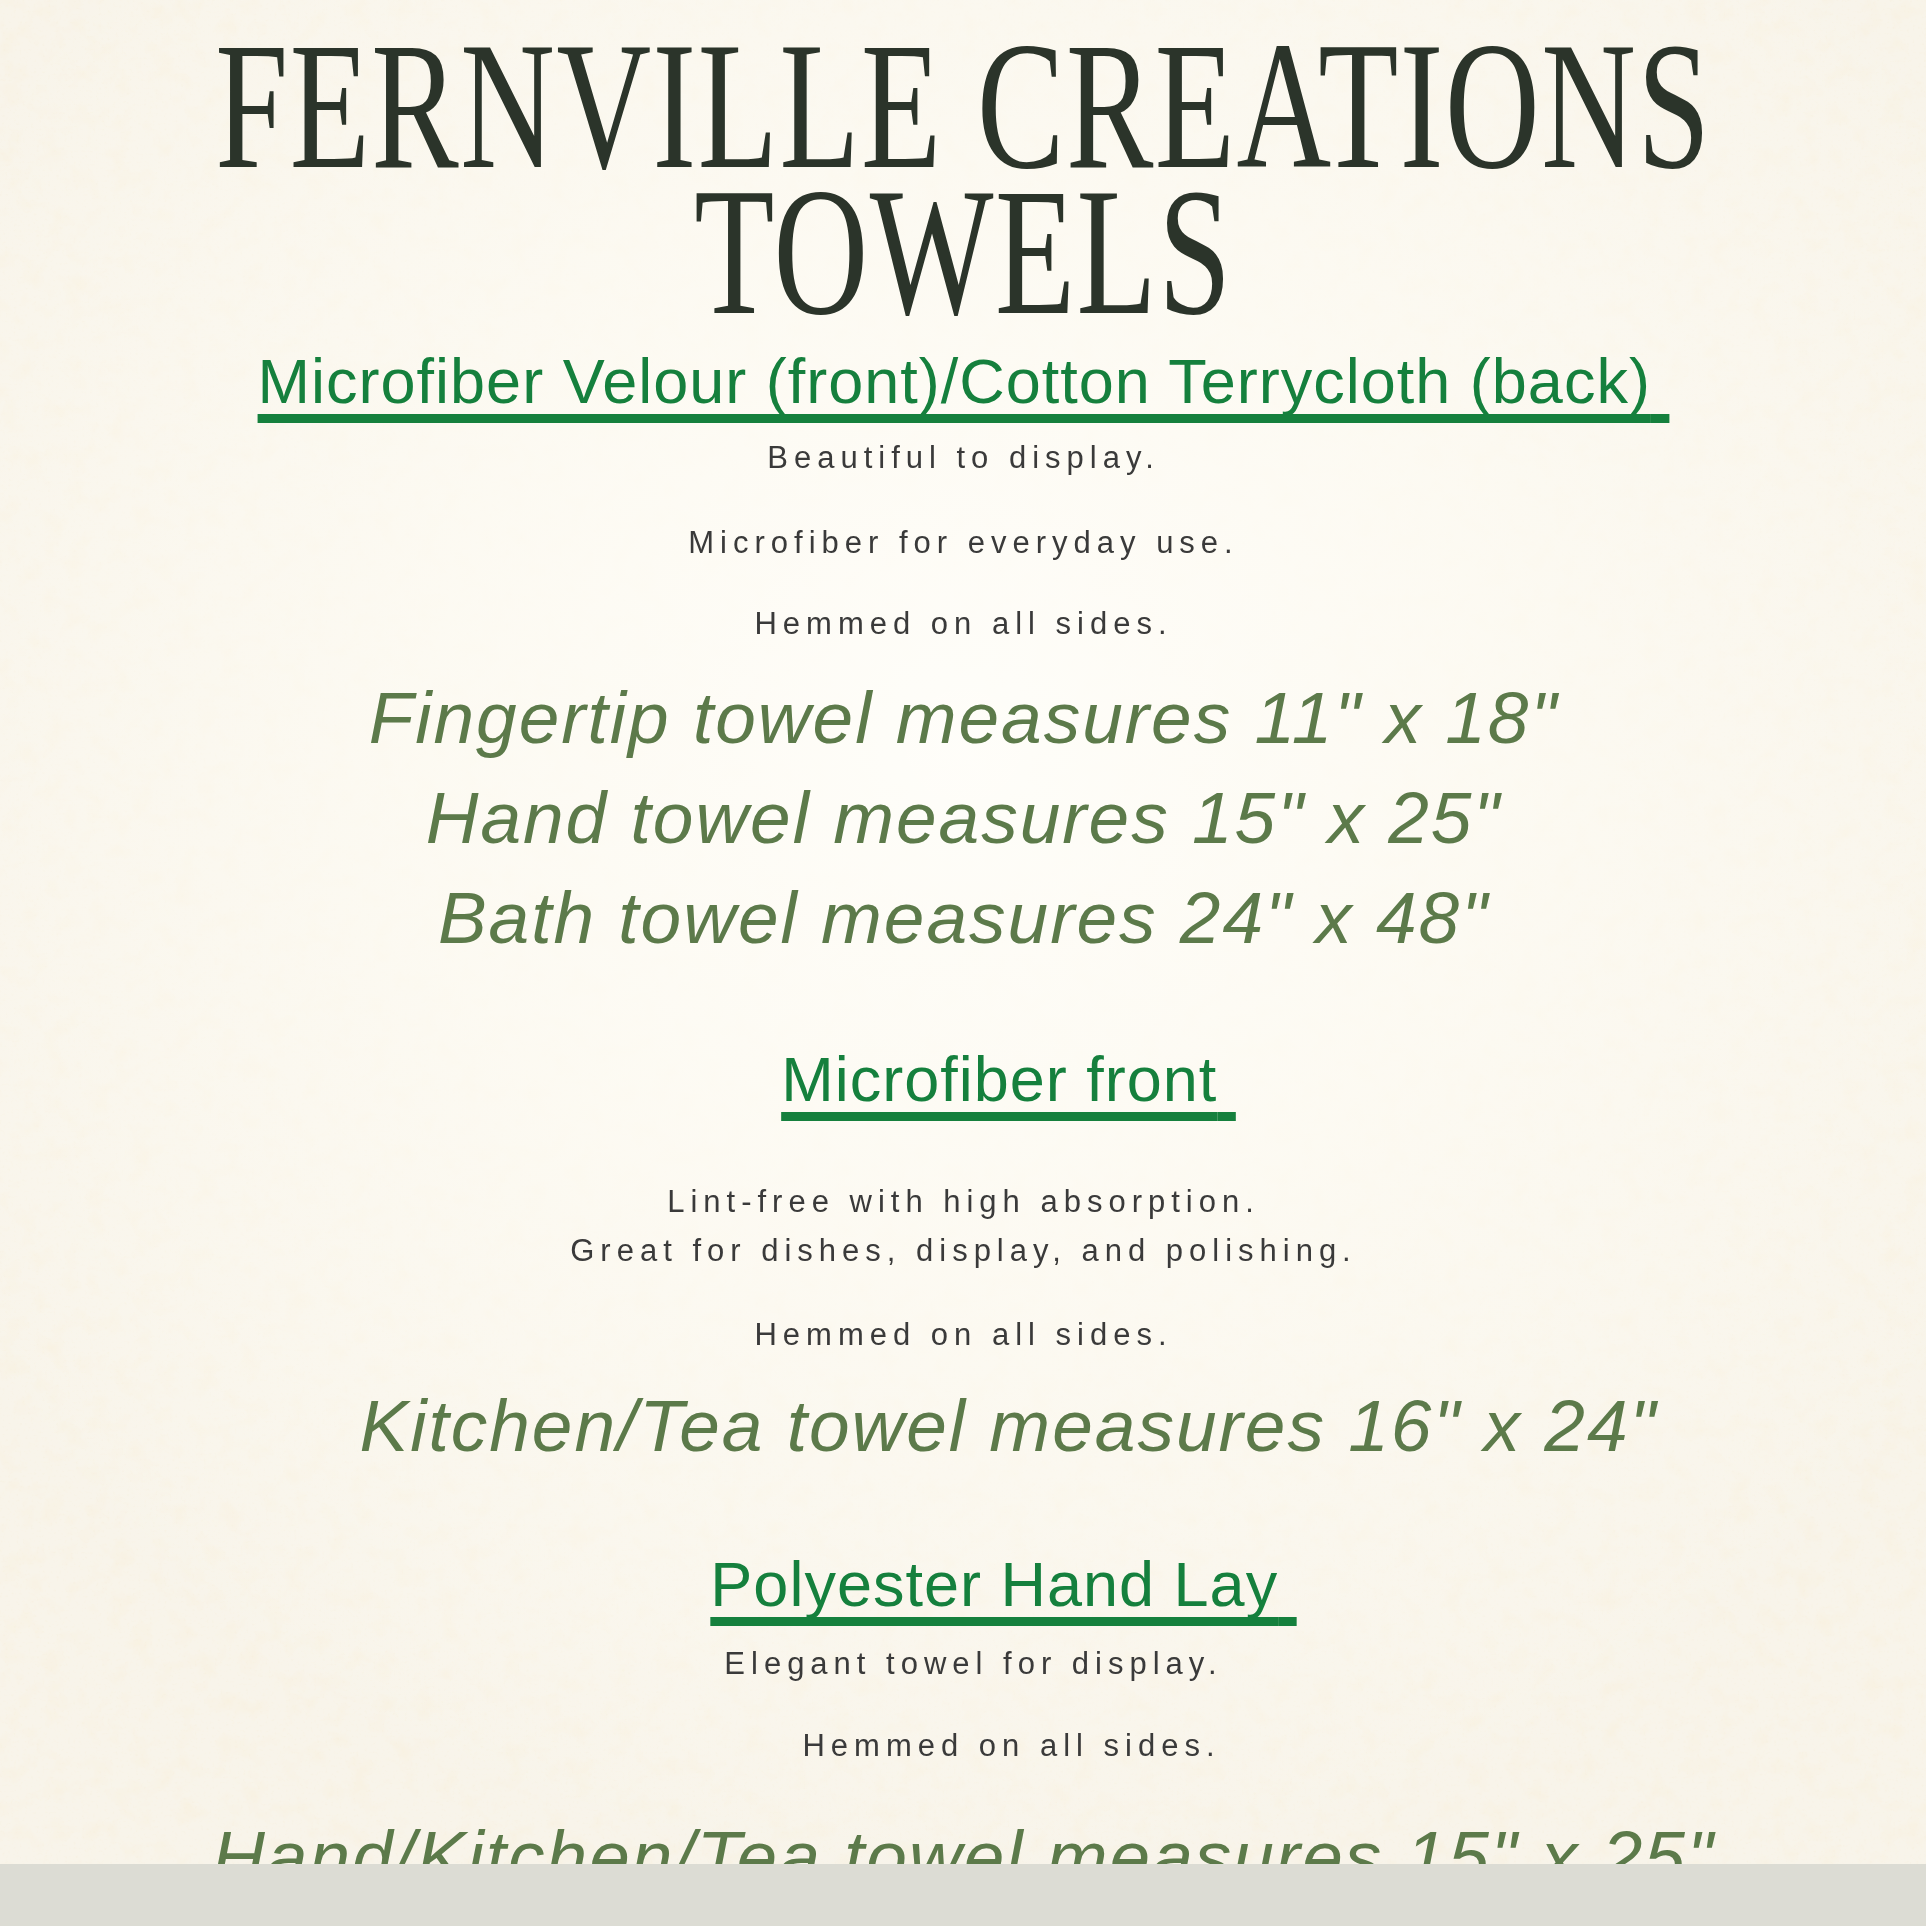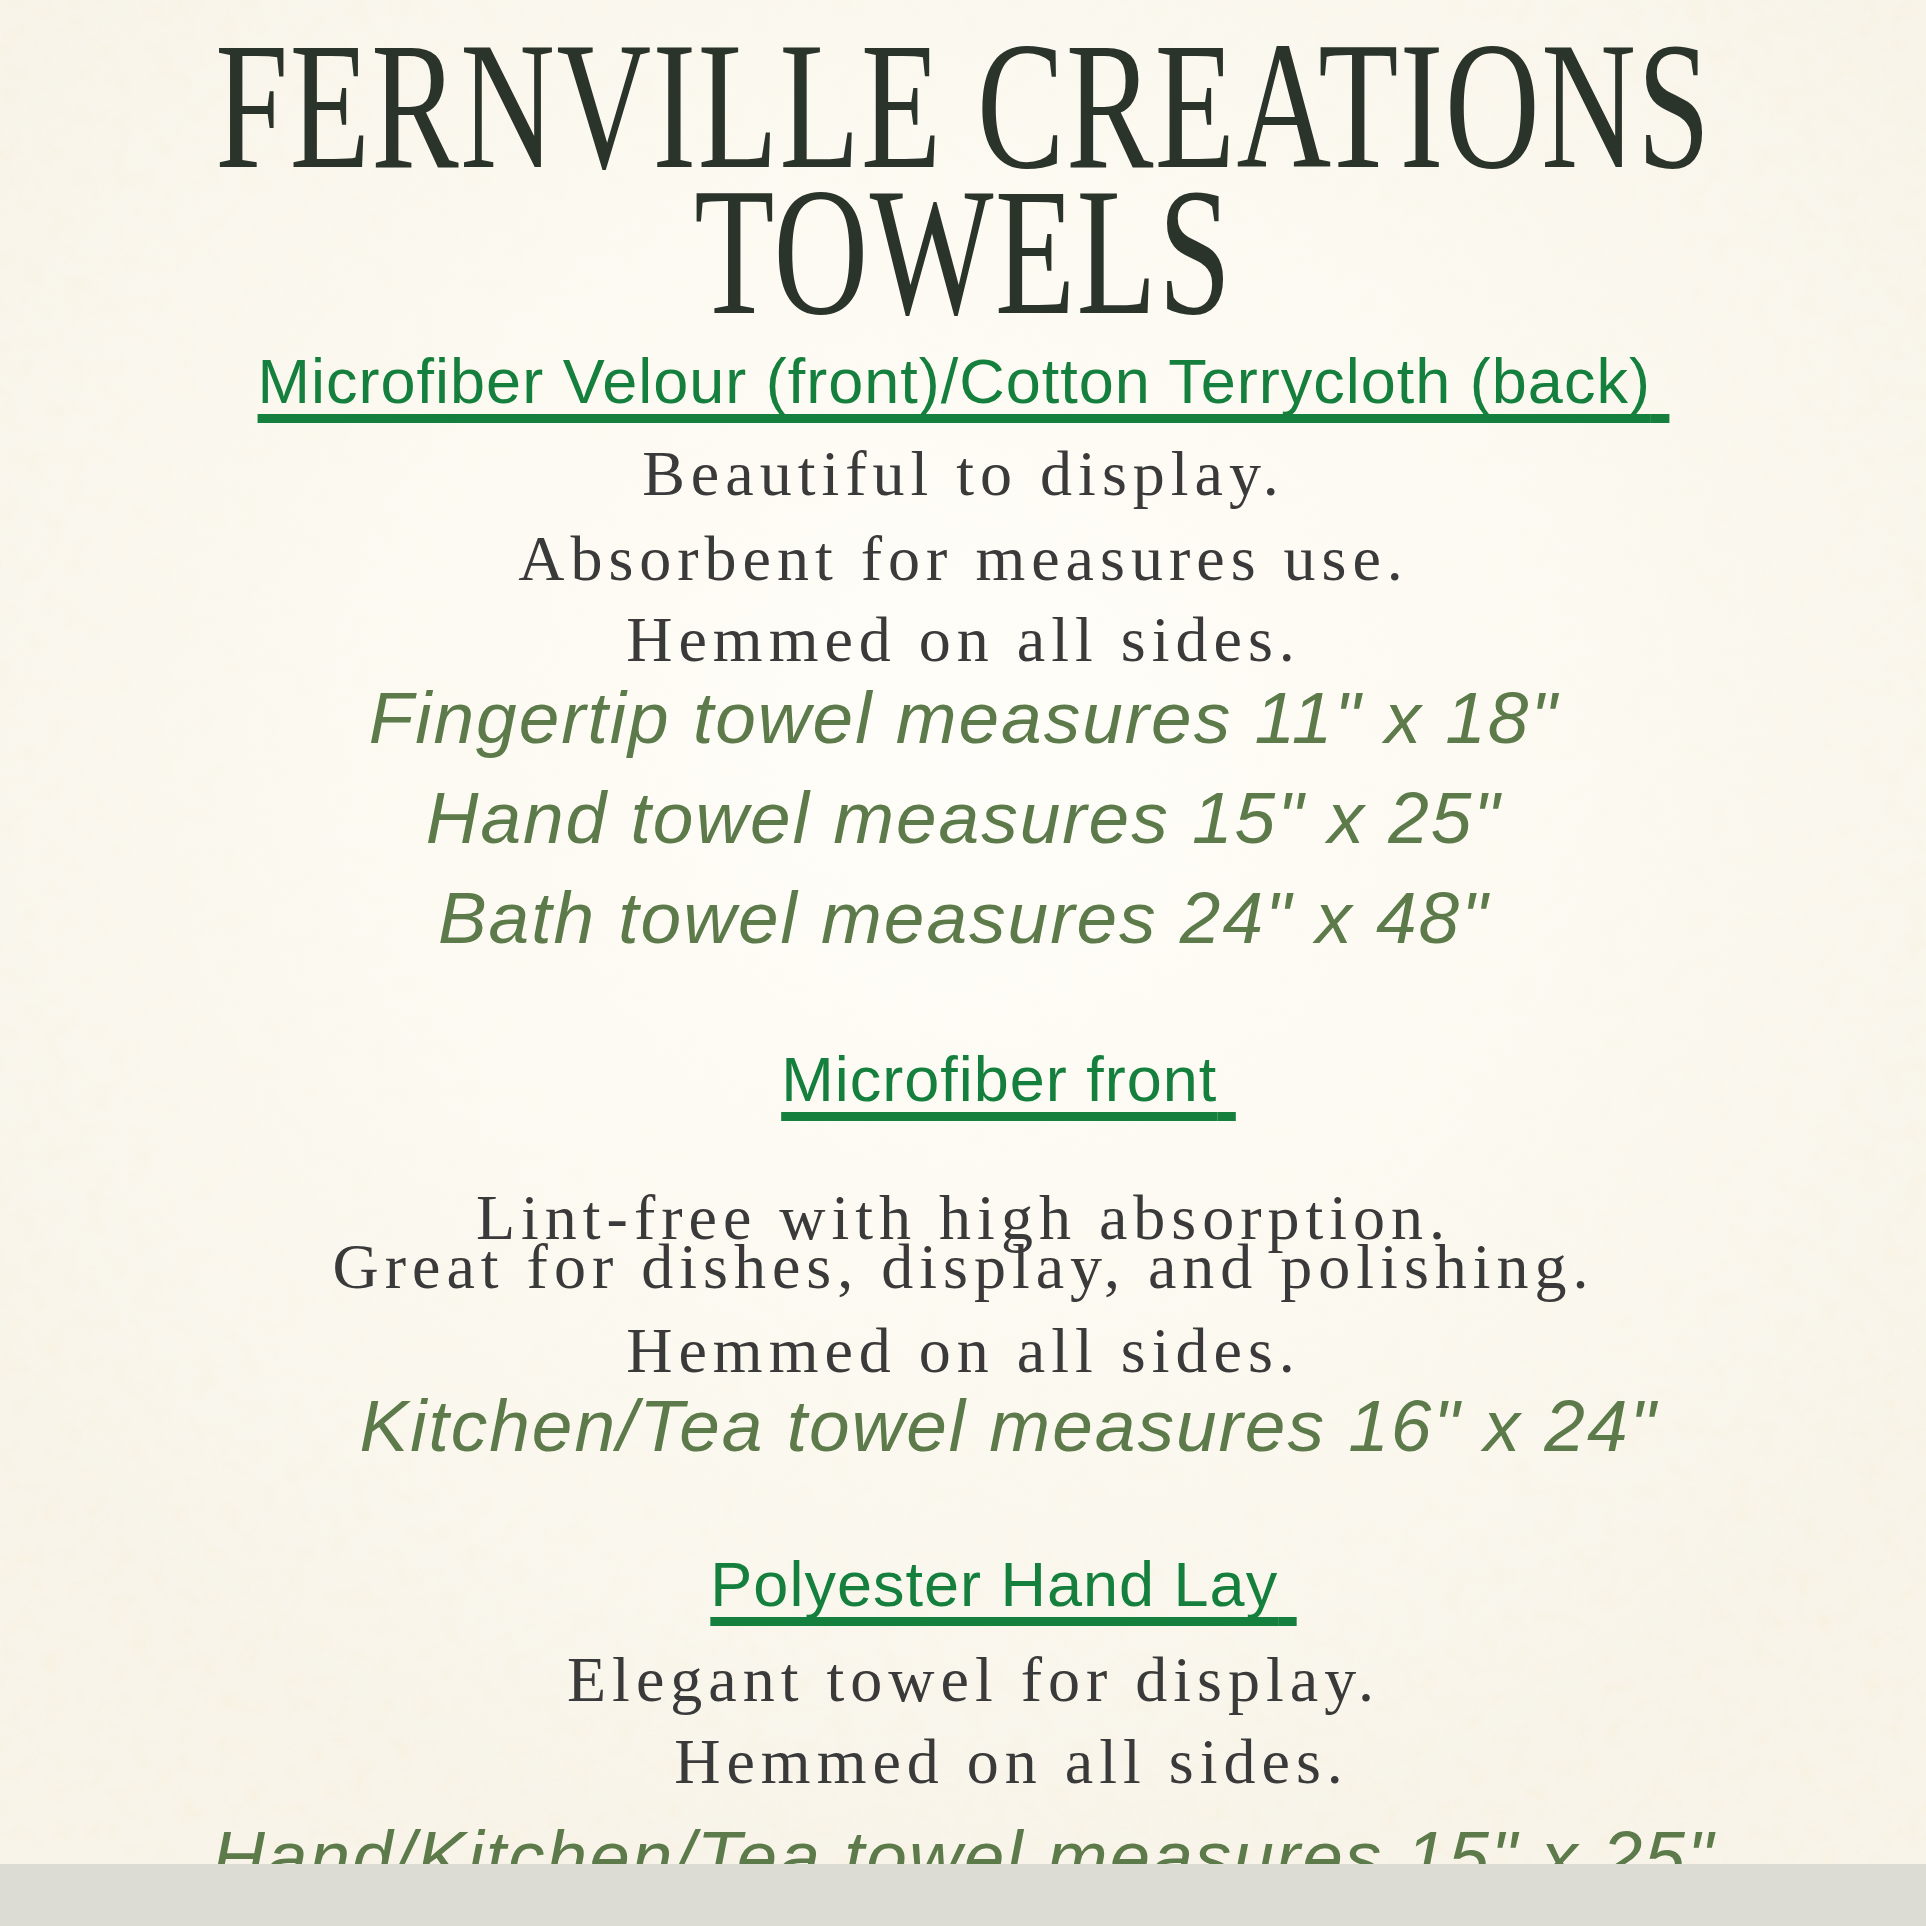--- a/index.html
+++ b/index.html
@@ -23,22 +23,22 @@
     font-family:"Liberation Sans","DejaVu Sans",sans-serif;
     font-size:63px;color:#15803d;letter-spacing:1px;
   }
   .heading .u{
     text-decoration:underline;
     text-decoration-thickness:9px;
     text-underline-offset:11px;
     text-decoration-skip-ink:none;
   }
   .feature{
-    font-family:Liberation Serif, serif;
-    font-size:64px;color:#3a3a3a;letter-spacing:6px;
+    font-family:Liberation Sans, sans-serif;
+    font-size:31px;color:#3a3a3a;letter-spacing:6px;
   }
   .measure{
     font-family:"Liberation Sans","DejaVu Sans",sans-serif;
     font-style:italic;
     font-size:73px;color:#5c7a4a;letter-spacing:2px;
   }
 </style>
 </head>
 <body>
 
@@ -71,21 +71,21 @@
     <rect width="1946" height="1946" filter="url(#grain)"></rect>
     <rect width="1946" height="1946" fill="url(#centerGlow)"></rect>
   </svg>
 
   <h1 class="line title" style="top:15px">FERNVILLE CREATIONS</h1>
   <h1 class="line title" style="top:161px">TOWELS</h1>
 
   <h2 class="line heading" style="top:350px"><span class="u"><span>Microfiber Velour (front)/Cotton Terrycloth (back)</span>&nbsp;</span></h2>
 
   <p class="line feature" style="top:442px">Beautiful to display.</p>
-  <p class="line feature" style="top:527px">Absorbent for measures use.</p>
+  <p class="line feature" style="top:527px">Microfiber for everyday use.</p>
   <p class="line feature" style="top:608px">Hemmed on all sides.</p>
 
   <p class="line measure" style="top:681px">Fingertip towel measures 11" x 18"</p>
   <p class="line measure" style="top:781px">Hand towel measures 15" x 25"</p>
   <p class="line measure" style="top:881px">Bath towel measures 24" x 48"</p>
 
   <h2 class="line heading" style="top:1048px;transform:translateX(45px)"><span class="u"><span>Microfiber front</span>&nbsp;</span></h2>
 
   <p class="line feature" style="top:1186px">Lint-free with high absorption.</p>
   <p class="line feature" style="top:1235px">Great for dishes, display, and polishing.</p>

